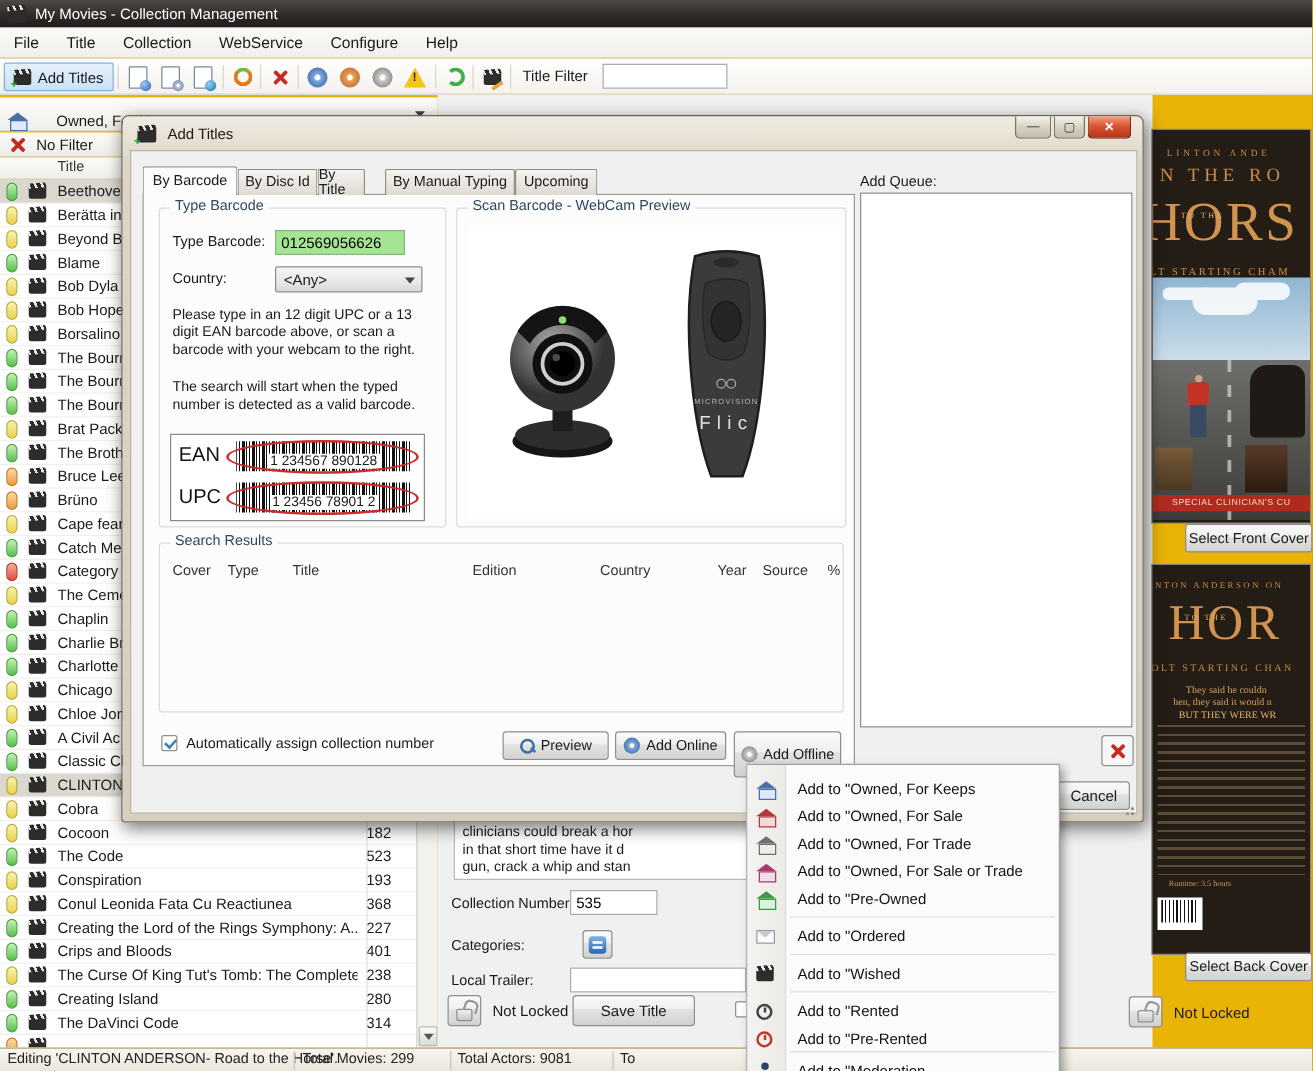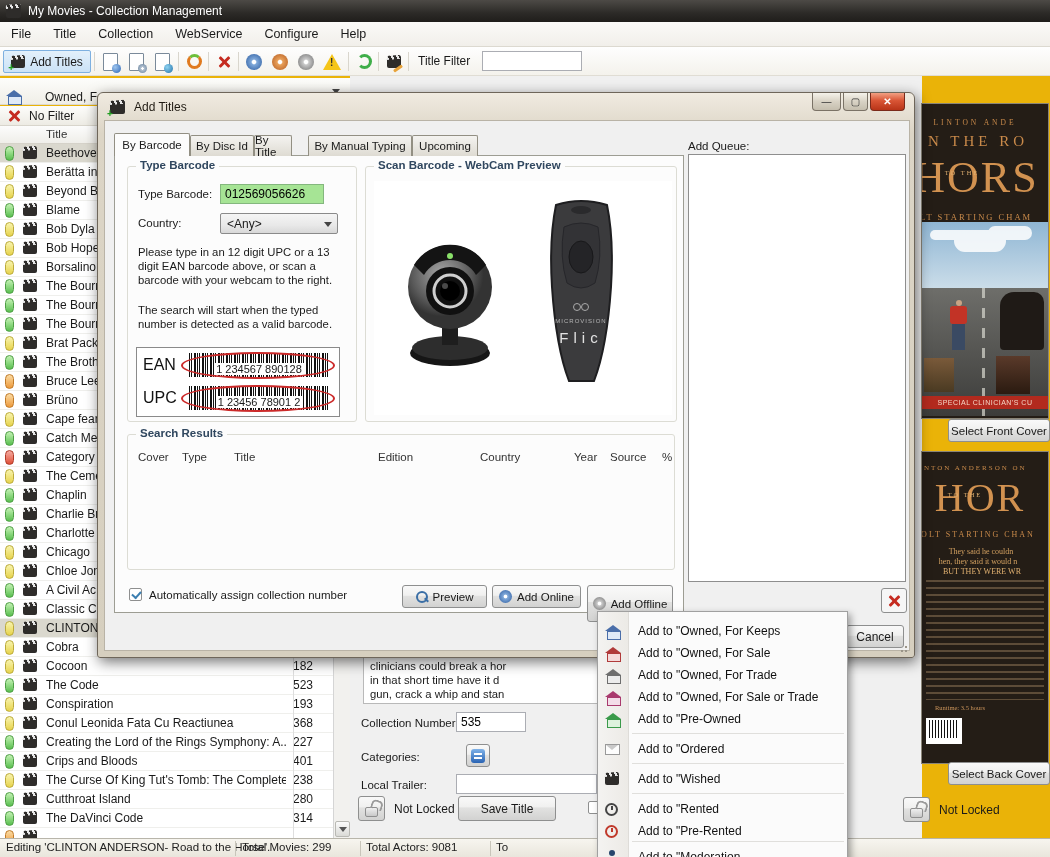--- a/index.html
+++ b/index.html
@@ -147,21 +147,21 @@
     display:flex; align-items:center; justify-content:center; font-size:10px; color:#333;
     background:linear-gradient(#F5F2EA,#D8D2C4 50%,#C5BEAE); }
   .winbtn.close { background:linear-gradient(#F2A083,#D95535 45%,#B83418); border-color:#7a2a1a; color:#fff; font-weight:bold; }
   .dlg-body { position:absolute; left:6px; top:27px; width:806px; height:531px; background:#F0F0F0; border:1px solid #B9B3A6; }
   .tab { position:absolute; font-size:11.5px; display:flex; align-items:center; justify-content:center;
     border:1px solid #928F83; border-bottom:none; border-radius:2px 2px 0 0;
     background:linear-gradient(#F4F3F0,#DEDBD2); z-index:3; }
   .tab.active { background:#FCFCFC; z-index:4; }
   .tab-page { position:absolute; left:16px; top:62px; width:570px; height:458px; background:#FCFCFC; border:1px solid #9D9D93; z-index:2; }
   .grp { position:absolute; border:1px solid #DCDCD4; border-radius:3px; }
-  .grp-legend { position:absolute; left:8px; top:-8px; background:#FCFCFC; padding:0 4px; font-size:11.5px; color:#30475f;font-weight:bold; }
+  .grp-legend { position:absolute; left:8px; top:-8px; background:#FCFCFC; padding:0 4px; font-size:11.5px; color:#30475f; }
   .flabel { position:absolute; font-size:11.5px; color:#1a1a1a; }
   .para { position:absolute; font-size:11.3px; line-height:14px; color:#1a1a1a; }
   .bc-box { position:absolute; left:8px; top:180px; width:204px; height:70px; background:#fff; border:1px solid #8a8a8a; }
   .bc-row { position:absolute; left:0; width:100%; height:30px; }
   .bc-name { position:absolute; left:6px; top:5px; font-size:16px; color:#111; }
   .bars { position:absolute; left:52px; top:2px; width:140px; height:24px;
     background:repeating-linear-gradient(90deg,#111 0 1px,#fff 1px 2px,#111 2px 3px,#fff 3px 5px,#111 5px 7px,#fff 7px 8px); }
   .bc-num { position:absolute; left:52px; top:12px; width:140px; text-align:center; font-size:11px; }
   .bc-num span { background:#fff; padding:0 2px; }
   .bc-ellipse { position:absolute; left:44px; top:1px; width:154px; height:27px; border:2px solid #CC2B2B; border-radius:50%; }
@@ -514,21 +514,21 @@
       <div class="lrow">
         <span class="pill yellow"></span>
         <span class="clap"></span>
         <span class="lt">The Curse Of King Tut's Tomb: The Complete...</span>
         <span class="ln">238</span>
       </div>
 
       <div class="lrow">
         <span class="pill green"></span>
         <span class="clap"></span>
-        <span class="lt">Cutthroat Island</span>
+        <span class="lt">Creating Island</span>
         <span class="ln">280</span>
       </div>
 
       <div class="lrow">
         <span class="pill green"></span>
         <span class="clap"></span>
         <span class="lt">The DaVinci Code</span>
         <span class="ln">314</span>
       </div>
 

